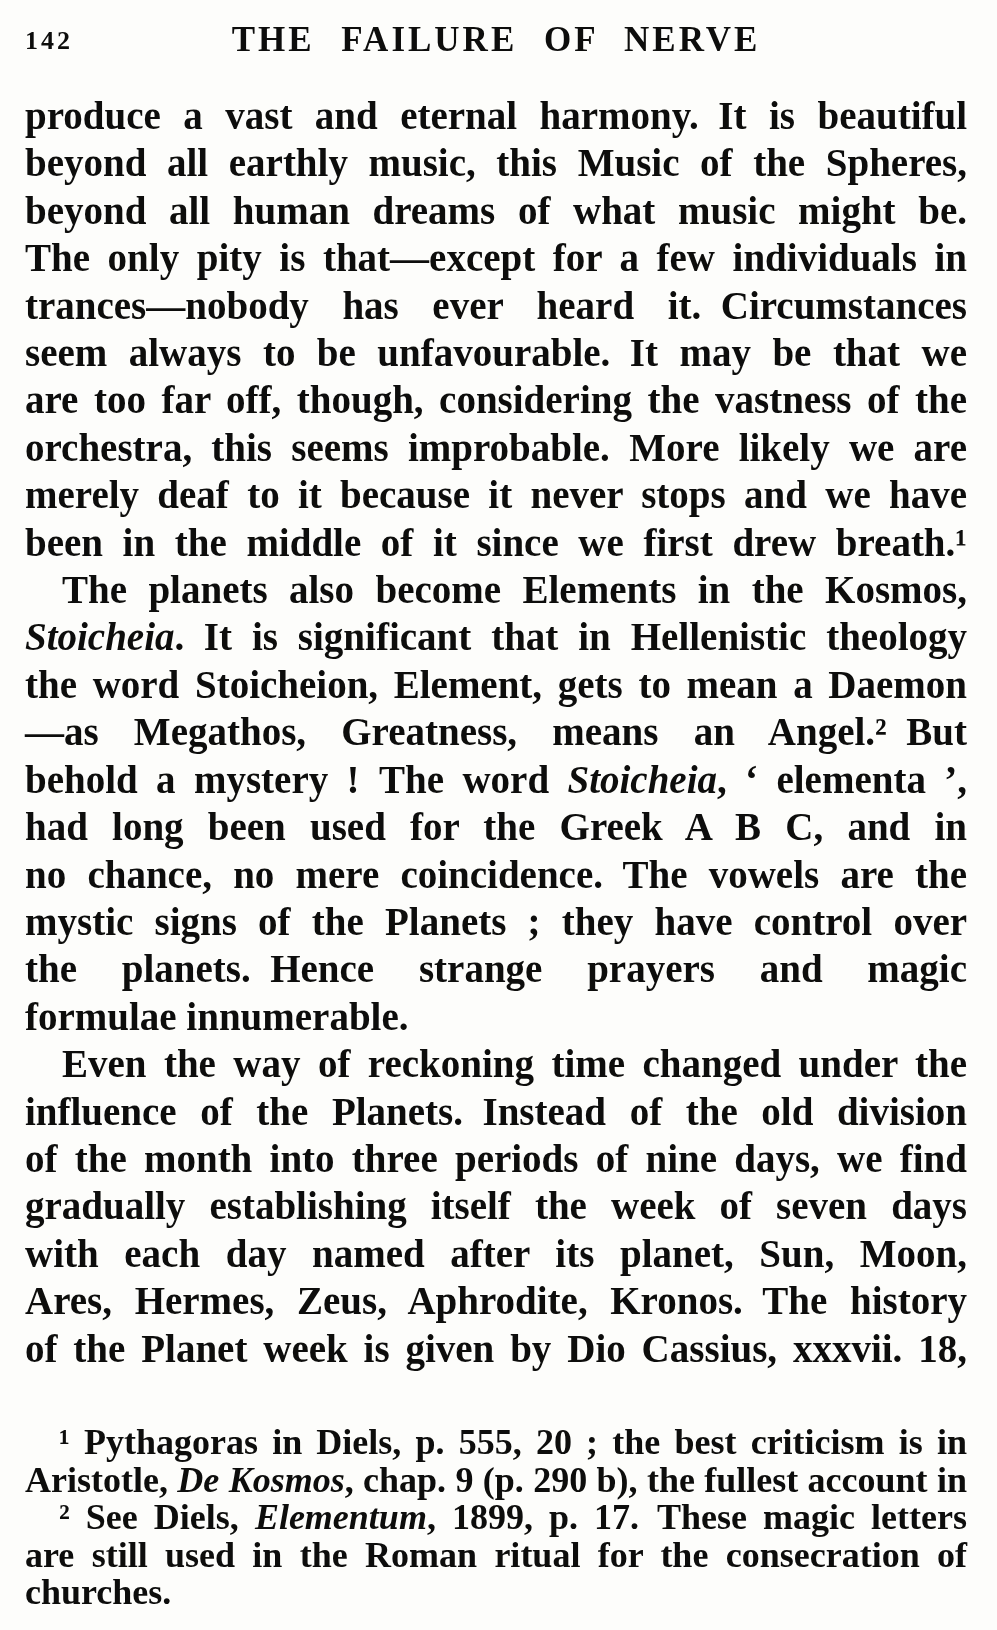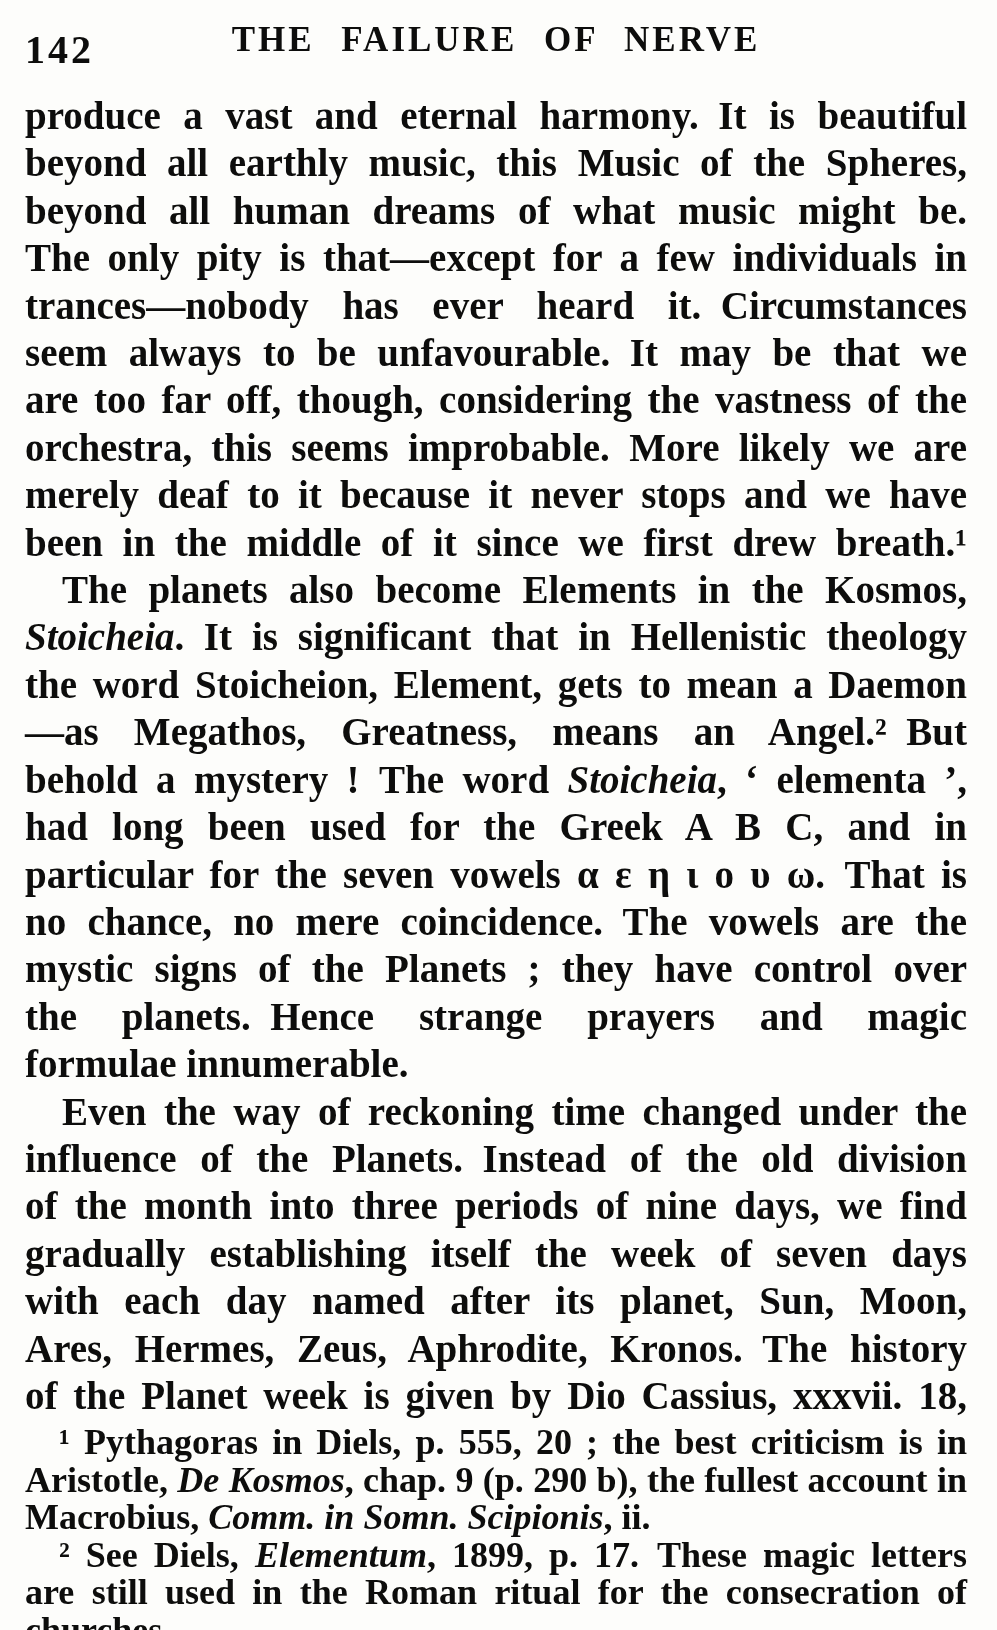--- a/index.html
+++ b/index.html
@@ -21,21 +21,21 @@
     position: absolute;
     top: 20px;
     left: 25px;
     right: 30px;
     height: 60px;
   }
   .page-number {
     position: absolute;
     left: 0;
     top: 6px;
-    font-size: 40px;
+    font-size: 26px;
     letter-spacing: 3px;
   }
   .running-title {
     text-align: center;
     font-size: 35px;
     letter-spacing: 3px;
     word-spacing: 15px;
   }
   
   .body-text {
@@ -90,42 +90,40 @@
         <div class="line">merely deaf to it because it never stops and we have</div>
         <div class="line">been in the middle of it since we first drew breath.¹</div>
       </div>
       <div class="paragraph">
         <div class="line indent">The planets also become Elements in the Kosmos,</div>
         <div class="line"><i>Stoicheia</i>. It is significant that in Hellenistic theology</div>
         <div class="line">the word Stoicheion, Element, gets to mean a Daemon</div>
         <div class="line">—as Megathos, Greatness, means an Angel.² But</div>
         <div class="line">behold a mystery ! The word <i>Stoicheia</i>, ‘ elementa ’,</div>
         <div class="line">had long been used for the Greek A B C, and in</div>
-        <div class="line">particular for the seven vowels α ε η ι ο υ ω. That is</div>
         <div class="line">no chance, no mere coincidence. The vowels are the</div>
         <div class="line">mystic signs of the Planets ; they have control over</div>
         <div class="line">the planets. Hence strange prayers and magic</div>
         <div class="line short">formulae innumerable.</div>
       </div>
       <div class="paragraph">
         <div class="line indent">Even the way of reckoning time changed under the</div>
         <div class="line">influence of the Planets. Instead of the old division</div>
         <div class="line">of the month into three periods of nine days, we find</div>
         <div class="line">gradually establishing itself the week of seven days</div>
         <div class="line">with each day named after its planet, Sun, Moon,</div>
         <div class="line">Ares, Hermes, Zeus, Aphrodite, Kronos. The history</div>
         <div class="line">of the Planet week is given by Dio Cassius, xxxvii. 18,</div>
       </div>
     </div>
 
   <div class="footnotes" id="footnotes-list">
       <div class="paragraph">
         <div class="line indent">¹ Pythagoras in Diels, p. 555, 20 ;  the best criticism is in</div>
         <div class="line">Aristotle, <i>De Kosmos</i>, chap. 9 (p. 290 b), the fullest account in</div>
-        <div class="line short">Macrobius, <i>Comm. in Somn. Scipionis</i>, ii.</div>
       </div>
       <div class="paragraph">
         <div class="line indent">² See Diels, <i>Elementum</i>, 1899, p. 17. These magic letters</div>
         <div class="line">are still used in the Roman ritual for the consecration of</div>
         <div class="line short">churches.</div>
       </div>
     </div>
 
 </div>
 

